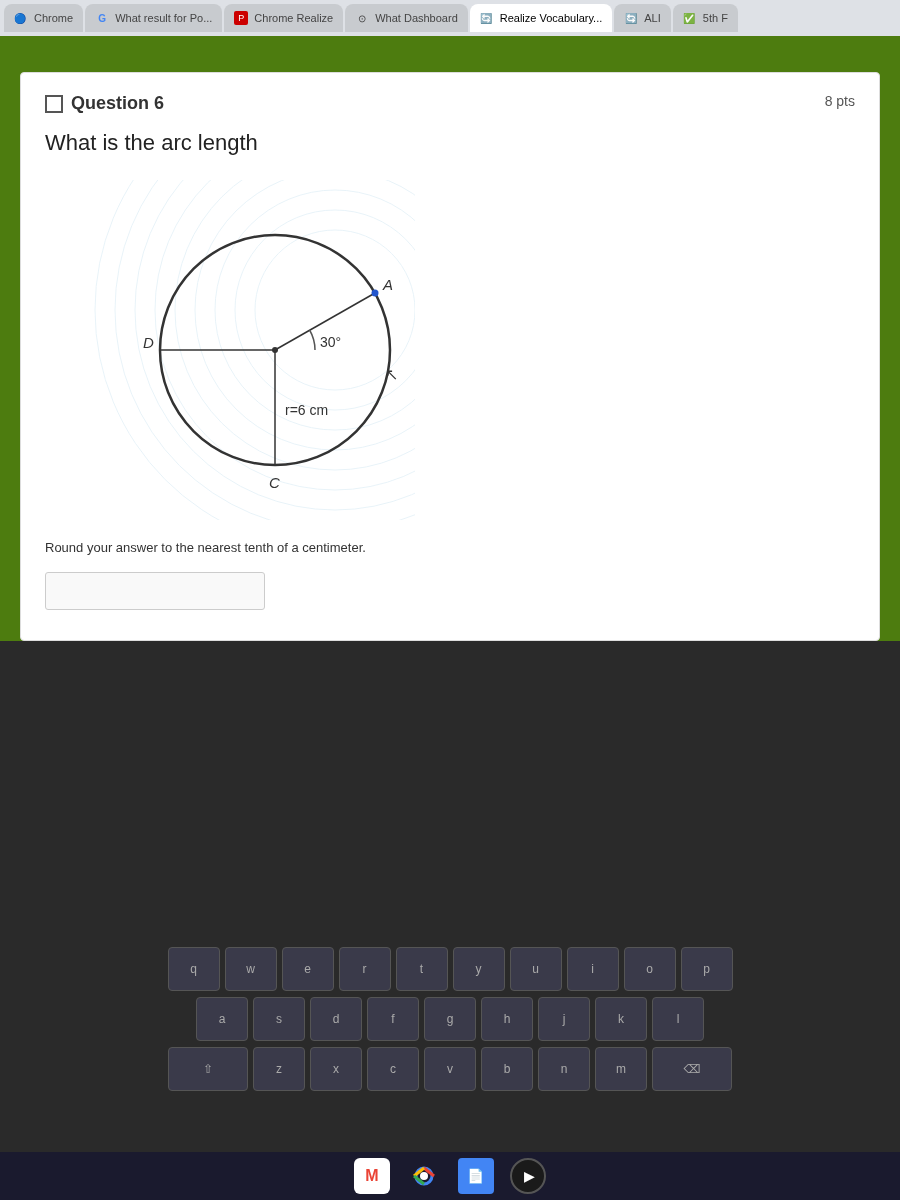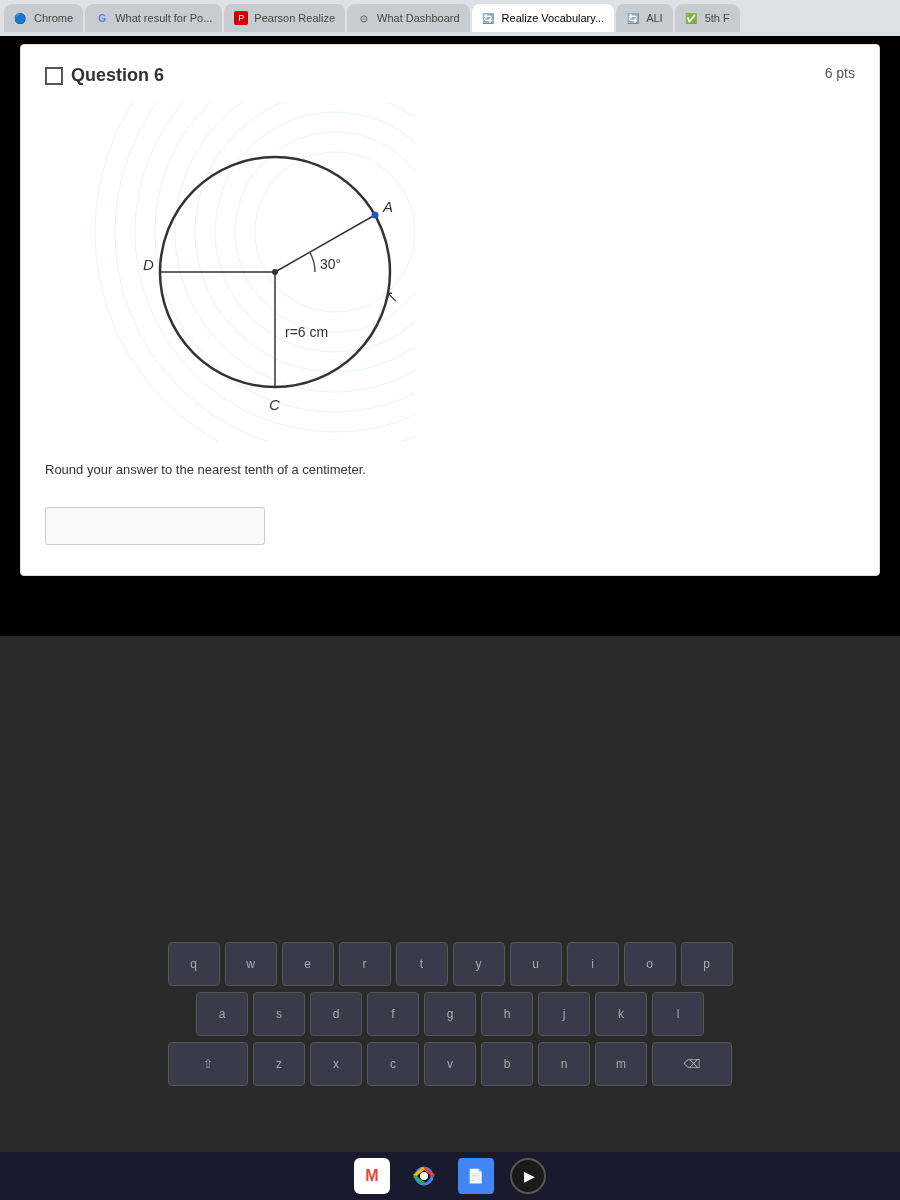--- a/index.html
+++ b/index.html
@@ -49,22 +49,22 @@
       font-size: 10px;
     }
     .tab-label {
       overflow: hidden;
       text-overflow: ellipsis;
       font-size: 11px;
     }
 
     
     .main-content {
-      background: #000000;
-      padding: 8px 20px 0 20px;
+      background: #4d7c0f;
+      padding: 36px 20px 0 20px;
       min-height: 600px;
     }
 
     
     .question-card {
       background: #fff;
       border: 1px solid #ddd;
       border-radius: 4px;
       padding: 20px 24px 30px 24px;
       position: relative;
@@ -116,21 +116,21 @@
     .circle-svg {
       width: 340px;
       height: 340px;
     }
 
     
     .instruction-text {
       font-size: 13px;
       color: #333;
       margin-top: 4px;
-      margin-bottom: 20px;
+      margin-bottom: 7px;
     }
 
     
     .answer-box {
       width: 220px;
       height: 38px;
       border: 1px solid #ccc;
       border-radius: 3px;
       background: #f9f9f9;
       margin-top: 10px;
@@ -209,21 +209,21 @@
   <div class="tab inactive">
     <span class="tab-favicon">🔵</span>
     <span class="tab-label">Chrome</span>
   </div>
   <div class="tab inactive">
     <span class="tab-favicon" style="font-weight:bold;color:#4285F4;">G</span>
     <span class="tab-label">What result for Po...</span>
   </div>
   <div class="tab inactive">
     <span class="tab-favicon" style="background:#c00;color:#fff;border-radius:2px;width:14px;height:14px;font-size:9px;display:flex;align-items:center;justify-content:center;">P</span>
-    <span class="tab-label">Pearson Realize</span>
+    <span class="tab-label">Chrome Realize</span>
   </div>
   <div class="tab inactive">
     <span class="tab-favicon">⊙</span>
     <span class="tab-label">What Dashboard</span>
   </div>
   <div class="tab active">
     <span class="tab-favicon">🔄</span>
     <span class="tab-label">Realize Vocabulary...</span>
   </div>
   <div class="tab inactive">
@@ -237,24 +237,25 @@
 </div>
 
 <div class="main-content">
   <div class="question-card">
     
     <div class="question-header">
       <div style="display:flex;align-items:center;">
         <span class="question-checkbox"></span>
         <span class="question-title">Question 6</span>
       </div>
-      <span class="question-points">6 pts</span>
-    </div>
-
-    
+      <span class="question-points">8 pts</span>
+    </div>
+
+    
+    <div class="question-body">What is the arc length</div>
 
     
     <div class="diagram-container">
       <svg class="circle-svg" viewBox="0 0 340 340">
 
         <g opacity="0.15" stroke="#6ab0d4" fill="none">
           <circle cx="260" cy="130" r="80" stroke-width="1"></circle>
           <circle cx="260" cy="130" r="100" stroke-width="1"></circle>
           <circle cx="260" cy="130" r="120" stroke-width="1"></circle>
           <circle cx="260" cy="130" r="140" stroke-width="1"></circle>

